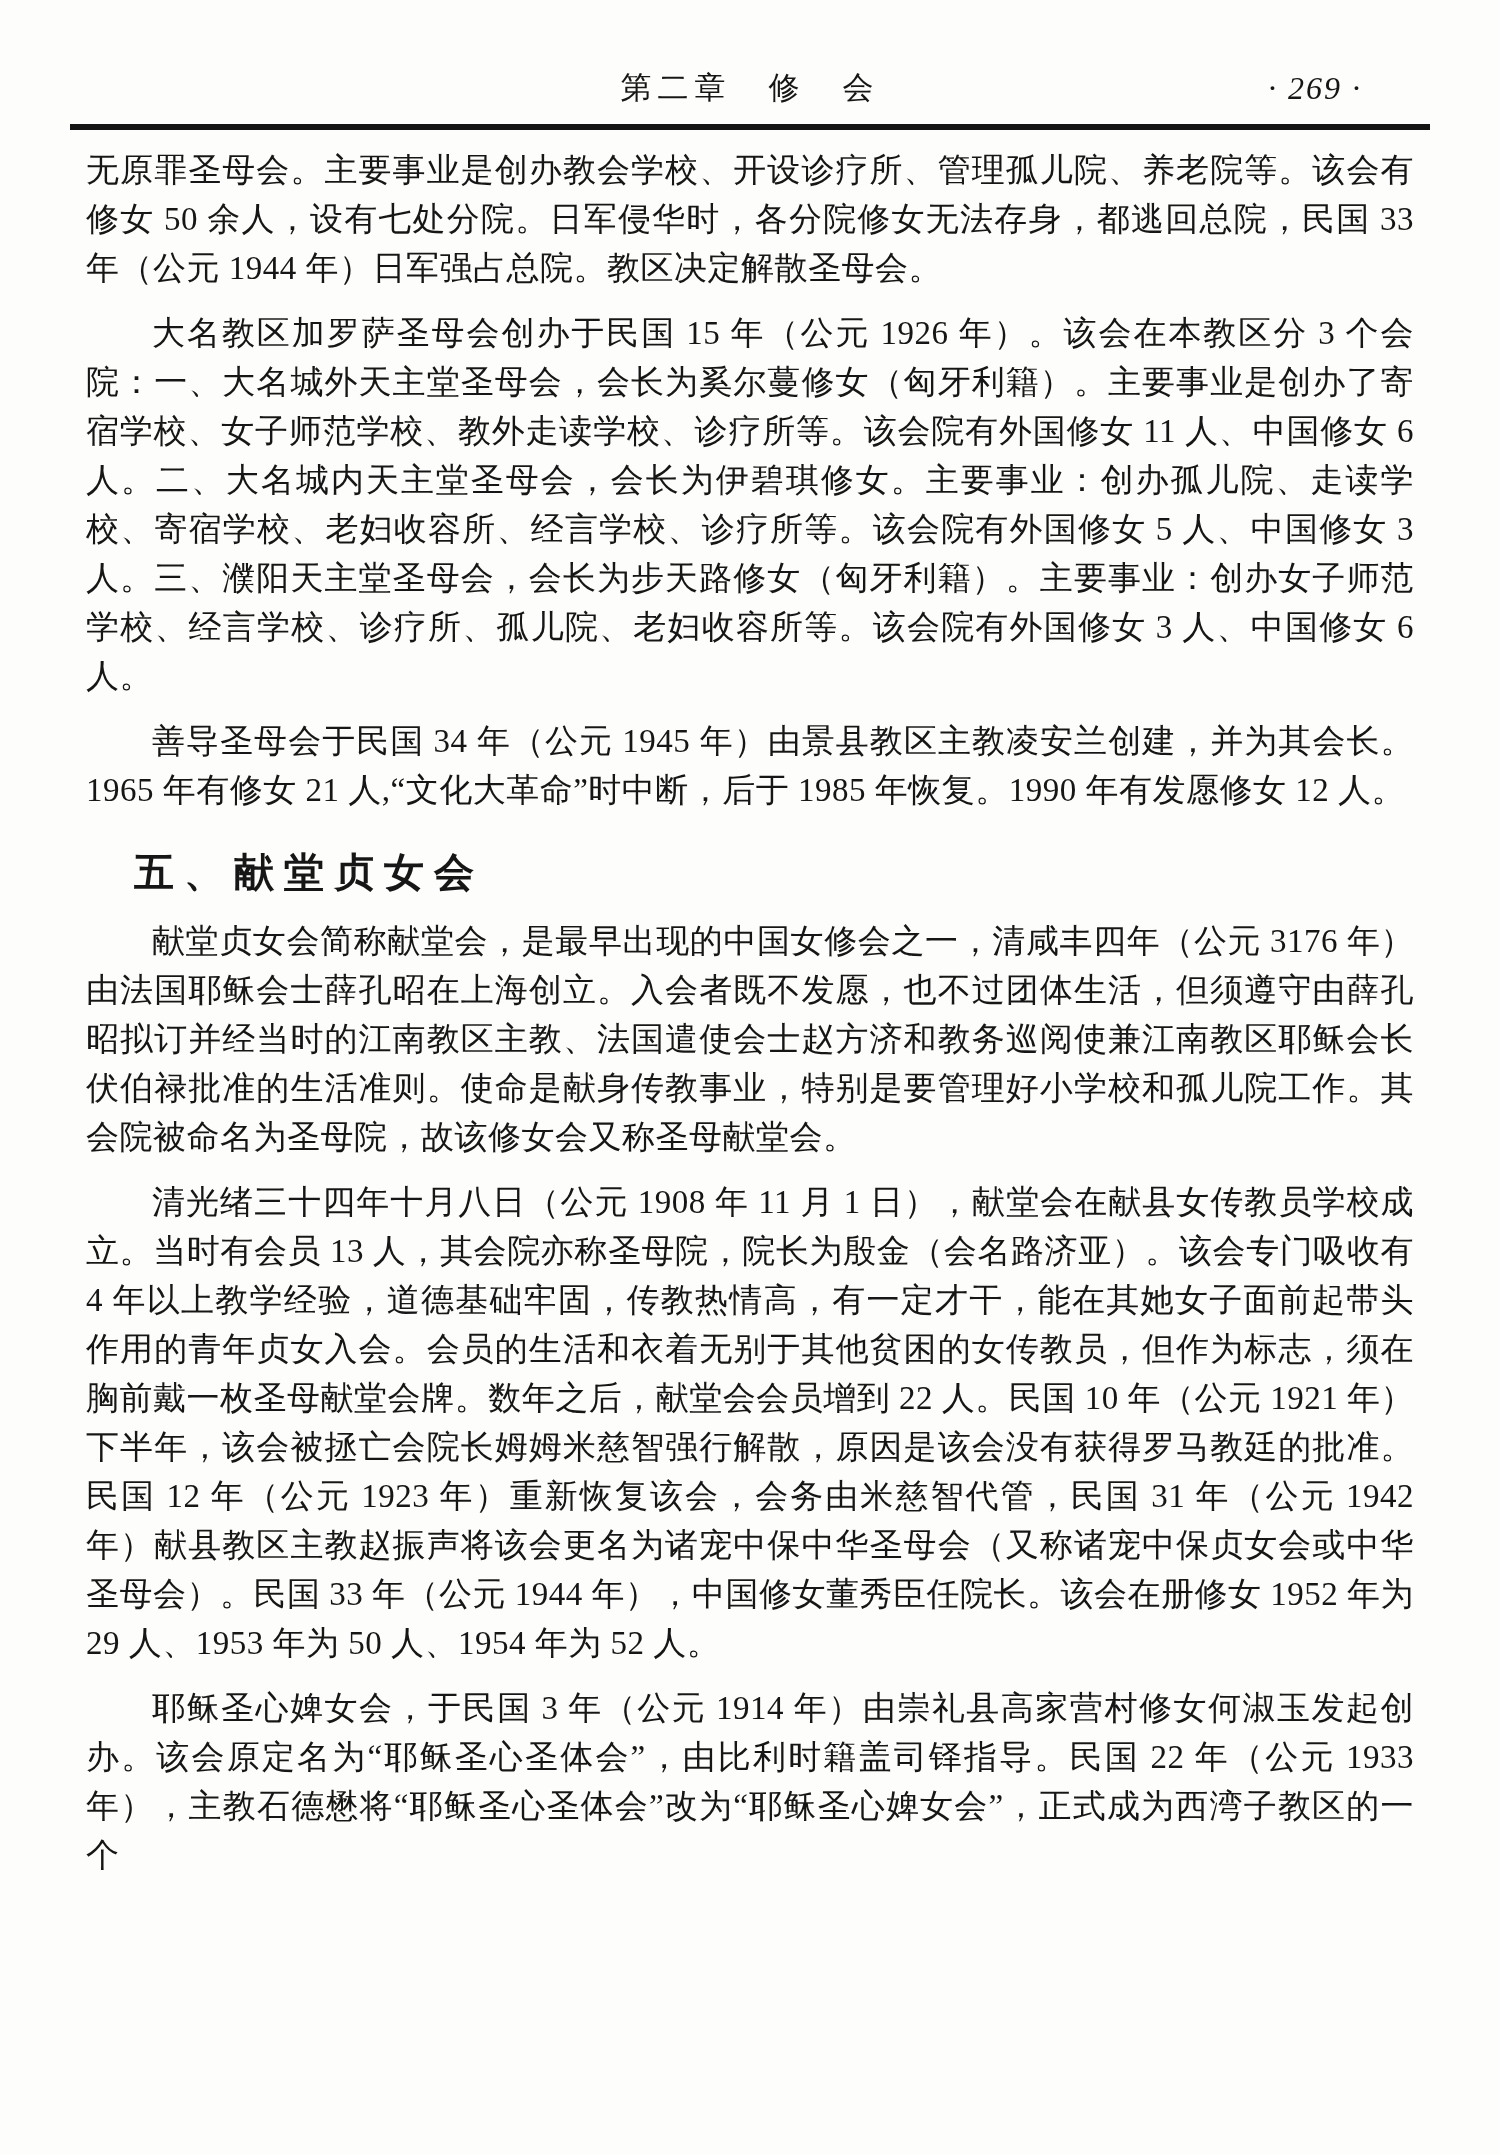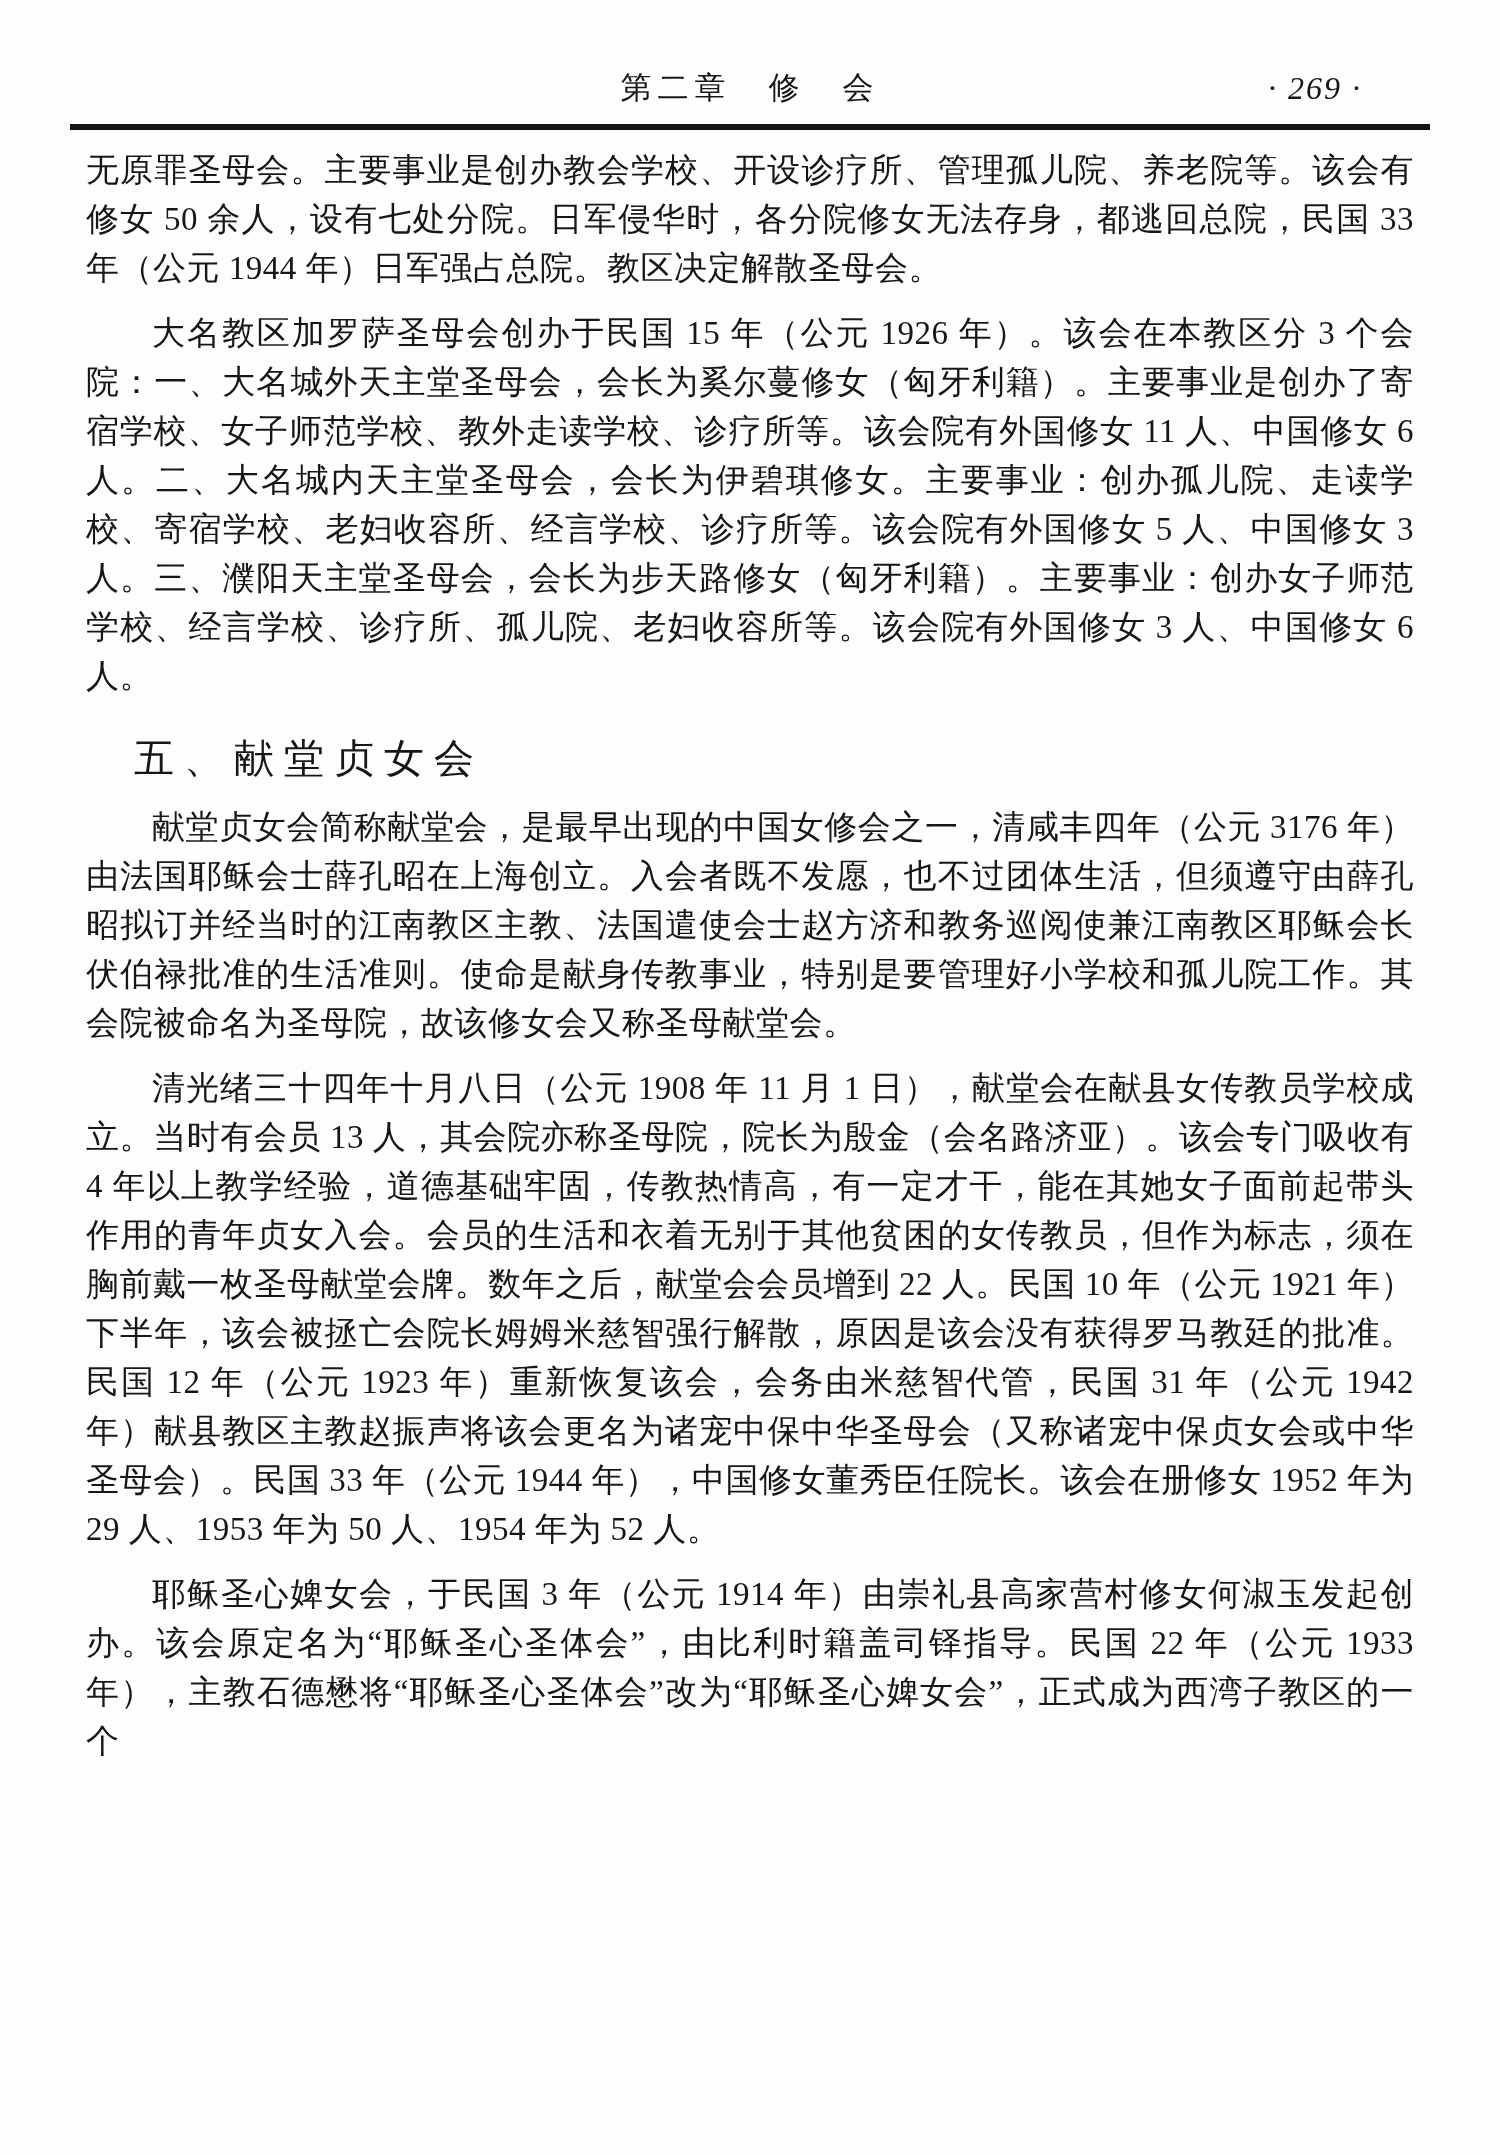--- a/index.html
+++ b/index.html
@@ -58,35 +58,36 @@
     text-align-last: left;
     text-indent: 2em;
     letter-spacing: 0.5px;
   }
   .para.no-indent {
     text-indent: 0;
   }
   .section-heading {
     margin: 32px 0 18px 64px;
     font-size: 40px;
-    font-weight: 400;
+    font-weight: 700;
     line-height: 52px;
     letter-spacing: 10px;
   }
 </style>
 </head>
 <body>
 
 <div class="page">
   <div class="page-header">
     <div class="chapter-title">第二章　修　会</div>
     <div class="page-number">· 269 ·</div>
   </div>
   <div class="header-rule"></div>
   <div class="page-body">
     <p class="para no-indent">无原罪圣母会。主要事业是创办教会学校、开设诊疗所、管理孤儿院、养老院等。该会有修女 50 余人，设有七处分院。日军侵华时，各分院修女无法存身，都逃回总院，民国 33 年（公元 1944 年）日军强占总院。教区决定解散圣母会。</p>
     <p class="para">大名教区加罗萨圣母会创办于民国 15 年（公元 1926 年）。该会在本教区分 3 个会院：一、大名城外天主堂圣母会，会长为奚尔蔓修女（匈牙利籍）。主要事业是创办了寄宿学校、女子师范学校、教外走读学校、诊疗所等。该会院有外国修女 11 人、中国修女 6 人。二、大名城内天主堂圣母会，会长为伊碧琪修女。主要事业：创办孤儿院、走读学校、寄宿学校、老妇收容所、经言学校、诊疗所等。该会院有外国修女 5 人、中国修女 3 人。三、濮阳天主堂圣母会，会长为步天路修女（匈牙利籍）。主要事业：创办女子师范学校、经言学校、诊疗所、孤儿院、老妇收容所等。该会院有外国修女 3 人、中国修女 6 人。</p>
+    <p class="para">善导圣母会于民国 34 年（公元 1945 年）由景县教区主教凌安兰创建，并为其会长。1965 年有修女 21 人,“文化大革命”时中断，后于 1985 年恢复。1990 年有发愿修女 12 人。</p>
     <h2 class="section-heading">五、献堂贞女会</h2>
     <p class="para">献堂贞女会简称献堂会，是最早出现的中国女修会之一，清咸丰四年（公元 3176 年）由法国耶稣会士薛孔昭在上海创立。入会者既不发愿，也不过团体生活，但须遵守由薛孔昭拟订并经当时的江南教区主教、法国遣使会士赵方济和教务巡阅使兼江南教区耶稣会长伏伯禄批准的生活准则。使命是献身传教事业，特别是要管理好小学校和孤儿院工作。其会院被命名为圣母院，故该修女会又称圣母献堂会。</p>
     <p class="para">清光绪三十四年十月八日（公元 1908 年 11 月 1 日），献堂会在献县女传教员学校成立。当时有会员 13 人，其会院亦称圣母院，院长为殷金（会名路济亚）。该会专门吸收有 4 年以上教学经验，道德基础牢固，传教热情高，有一定才干，能在其她女子面前起带头作用的青年贞女入会。会员的生活和衣着无别于其他贫困的女传教员，但作为标志，须在胸前戴一枚圣母献堂会牌。数年之后，献堂会会员增到 22 人。民国 10 年（公元 1921 年）下半年，该会被拯亡会院长姆姆米慈智强行解散，原因是该会没有获得罗马教廷的批准。民国 12 年（公元 1923 年）重新恢复该会，会务由米慈智代管，民国 31 年（公元 1942 年）献县教区主教赵振声将该会更名为诸宠中保中华圣母会（又称诸宠中保贞女会或中华圣母会）。民国 33 年（公元 1944 年），中国修女董秀臣任院长。该会在册修女 1952 年为 29 人、1953 年为 50 人、1954 年为 52 人。</p>
     <p class="para">耶稣圣心婢女会，于民国 3 年（公元 1914 年）由崇礼县高家营村修女何淑玉发起创办。该会原定名为“耶稣圣心圣体会”，由比利时籍盖司铎指导。民国 22 年（公元 1933 年），主教石德懋将“耶稣圣心圣体会”改为“耶稣圣心婢女会”，正式成为西湾子教区的一个</p>
   </div>
 </div>
 
 </body></html>

